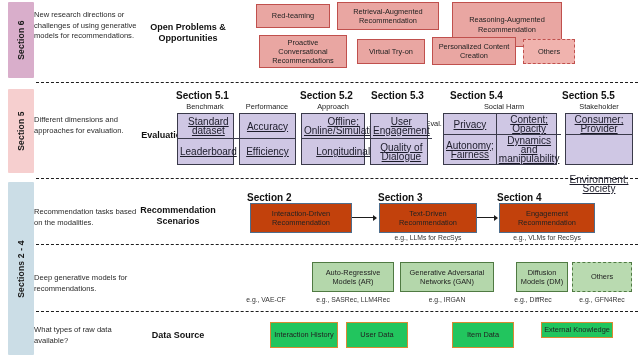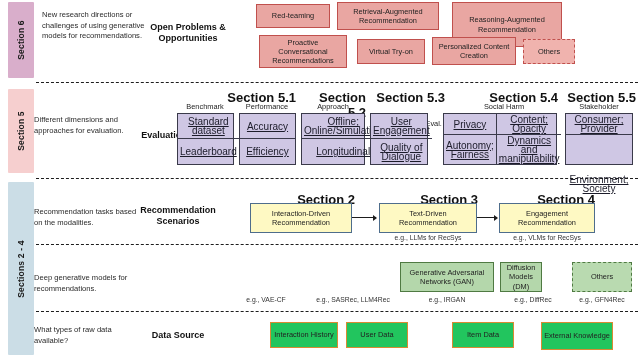--- a/index.html
+++ b/index.html
@@ -32,37 +32,37 @@
   .rowlabel{position:absolute;font-size:9px;font-weight:bold;text-align:center;width:92px;line-height:11px;color:#111;}
 
   
   .box{
     position:absolute;box-sizing:border-box;
     display:flex;align-items:center;justify-content:center;text-align:center;
     font-size:7.4px;line-height:9.2px;padding:1px 2px;
   }
   .red{background:#e9a6a2;border:1.6px solid #c0504d;color:#222;}
   .red.dashed{background:#f0b3ae;border:1.6px dashed #c0504d;}
-  .blue{background:#fef9c3;border:1.3px solid #4e6d8c;color:#222;}
+  .blue{background:#c2410c;border:1.3px solid #4e6d8c;color:#222;}
   .green{background:#b4d7ab;border:1.5px solid #4f7a42;color:#222;}
   .green.dashed{background:#b9daб0;background:#b9dab0;border:1.5px dashed #4f7a42;}
   .orange{background:#22c55e;border:1.4px solid #d98a33;color:#222;}
 
   
   .pgroup{position:absolute;box-sizing:border-box;border:1.3px solid #3a3a4a;background:#cfc7e4;
           display:grid;}
   .pcell{
     box-sizing:border-box;display:flex;align-items:center;justify-content:center;
     text-align:center;font-size:10px;line-height:9px;padding:1px 2px;color:#1c1c2a;text-decoration:underline;
   }
   .pcell.brB{border-bottom:1.3px solid #3a3a4a;}
   .pcell.brR{border-right:1.3px solid #3a3a4a;}
 
   
-  .sechead{position:absolute;font-size:13px;font-weight:bold;text-align:right;color:#111;}
+  .sechead{position:absolute;font-size:10px;font-weight:bold;text-align:left;color:#111;}
   .colhead{position:absolute;font-size:7.4px;text-align:center;color:#222;}
 
   
   .eg{position:absolute;font-size:6.8px;text-align:center;color:#333;white-space:nowrap;}
 
   
   .arrow{position:absolute;height:1.2px;background:#1d1d1d;}
   .arrow:after{
     content:"";position:absolute;right:-1px;top:50%;transform:translateY(-50%);
     border-left:4px solid #1d1d1d;border-top:3px solid transparent;border-bottom:3px solid transparent;
@@ -81,21 +81,21 @@
   </div>
   <div class="spine spine-24">
     <span>Sections 2 - 4</span>
   </div>
 
   <div class="sep" style="top:82px;"></div>
   <div class="sep" style="top:178px;"></div>
   <div class="sep" style="top:244px;"></div>
   <div class="sep" style="top:311px;"></div>
 
-  <div class="desc" style="left:34px;top:10px;padding-left:8px;">New research directions or challenges of using generative models for recommendations.</div>
+  <div class="desc" style="left:34px;top:10px;">New research directions or challenges of using generative models for recommendations.</div>
   <div class="rowlabel" style="left:142px;top:22px;">Open Problems &amp; Opportunities</div>
 
   <div class="box red" style="left:256px;top:4px;width:74px;height:24px;">Red-teaming</div>
   <div class="box red" style="left:337px;top:2px;width:102px;height:28px;">Retrieval-Augmented Recommendation</div>
   <div class="box red" style="left:452px;top:2px;width:110px;height:45px;">Reasoning-Augmented Recommendation</div>
 
   <div class="box red" style="left:259px;top:35px;width:88px;height:33px;">Proactive Conversational Recommendations</div>
   <div class="box red" style="left:357px;top:39px;width:68px;height:25px;">Virtual Try-on</div>
   <div class="box red" style="left:432px;top:37px;width:84px;height:28px;">Personalized Content Creation</div>
   <div class="box red dashed" style="left:523px;top:39px;width:52px;height:25px;">Others</div>
@@ -159,31 +159,32 @@
   <div class="arrow" style="left:352px;top:217px;width:24px;"></div>
   <div class="box blue" style="left:379px;top:203px;width:98px;height:30px;">Text-Driven Recommendation</div>
   <div class="arrow" style="left:477px;top:217px;width:20px;"></div>
   <div class="box blue" style="left:499px;top:203px;width:96px;height:30px;">Engagement Recommendation</div>
 
   <div class="eg" style="left:379px;top:234px;width:98px;">e.g., LLMs for RecSys</div>
   <div class="eg" style="left:499px;top:234px;width:96px;">e.g., VLMs for RecSys</div>
 
   <div class="desc" style="left:34px;top:273px;">Deep generative models for recommendations.</div>
 
+  <div class="box green" style="left:312px;top:262px;width:82px;height:30px;">Auto-Regressive Models (AR)</div>
   <div class="box green" style="left:400px;top:262px;width:94px;height:30px;">Generative Adversarial Networks (GAN)</div>
-  <div class="box green" style="left:500px;top:262px;width:42px;height:30px;">Diffusion Models (DM)</div>
+  <div class="box green" style="left:516px;top:262px;width:52px;height:30px;">Diffusion Models (DM)</div>
   <div class="box green dashed" style="left:572px;top:262px;width:60px;height:30px;">Others</div>
 
   <div class="eg" style="left:227px;top:296px;width:78px;">e.g., VAE-CF</div>
   <div class="eg" style="left:306px;top:296px;width:94px;">e.g., SASRec, LLM4Rec</div>
   <div class="eg" style="left:400px;top:296px;width:94px;">e.g., IRGAN</div>
   <div class="eg" style="left:500px;top:296px;width:66px;">e.g., DiffRec</div>
   <div class="eg" style="left:570px;top:296px;width:64px;">e.g., GFN4Rec</div>
 
   <div class="desc" style="left:34px;top:325px;width:112px;">What types of raw data available?</div>
   <div class="rowlabel" style="left:136px;top:330px;width:84px;">Data Source</div>
 
   <div class="box orange" style="left:270px;top:322px;width:68px;height:26px;">Interaction History</div>
   <div class="box orange" style="left:346px;top:322px;width:62px;height:26px;">User Data</div>
   <div class="box orange" style="left:452px;top:322px;width:62px;height:26px;">Item Data</div>
-  <div class="box orange" style="left:541px;top:322px;width:72px;height:28px;">External Knowledge</div>
+  <div class="box orange" style="left:541px;top:322px;width:72px;height:16px;">External Knowledge</div>
 
 </div>
 
 </body></html>

